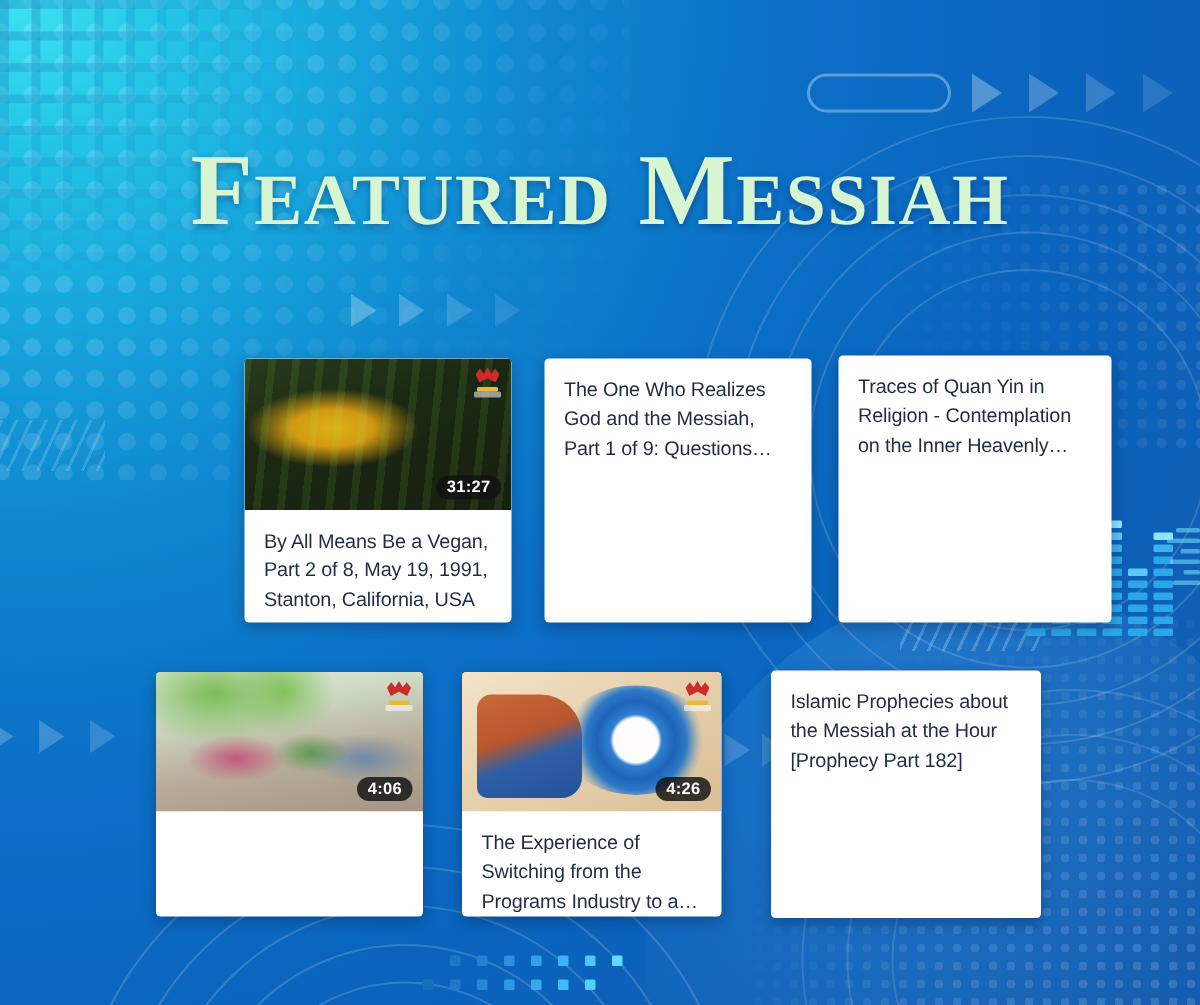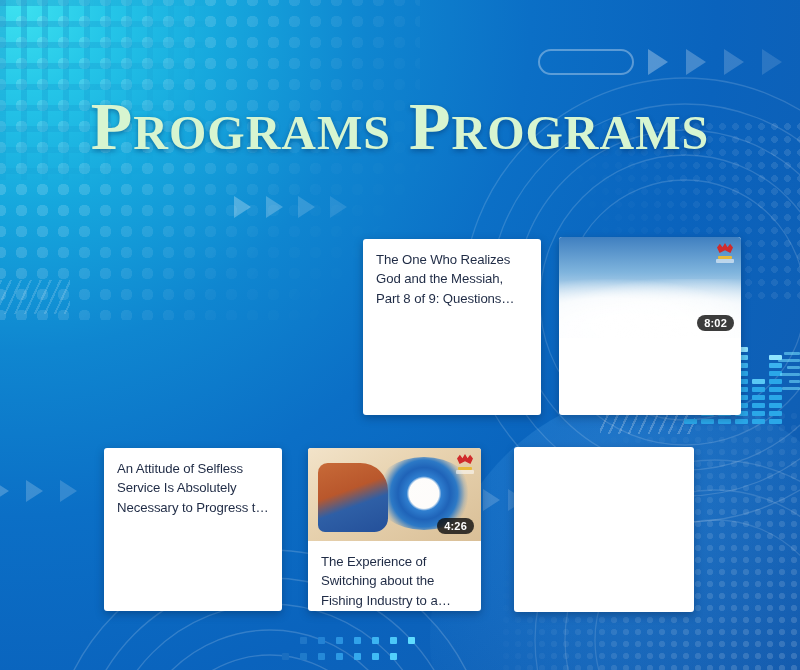--- a/index.html
+++ b/index.html
@@ -409,52 +409,65 @@
   <div class="tri" style="left:298px; top:196px; border-width:11px 0 11px 17px; border-color:transparent transparent transparent rgba(255,255,255,0.16);"></div>
   <div class="tri" style="left:330px; top:196px; border-width:11px 0 11px 17px; border-color:transparent transparent transparent rgba(255,255,255,0.11);"></div>
 
   <div class="tri" style="left:-8px; top:480px; border-width:11px 0 11px 17px; border-color:transparent transparent transparent rgba(255,255,255,0.22);"></div>
   <div class="tri" style="left:26px; top:480px; border-width:11px 0 11px 17px; border-color:transparent transparent transparent rgba(255,255,255,0.20);"></div>
   <div class="tri" style="left:60px; top:480px; border-width:11px 0 11px 17px; border-color:transparent transparent transparent rgba(255,255,255,0.17);"></div>
 
   <div class="tri" style="left:483px; top:489px; border-width:11px 0 11px 17px; border-color:transparent transparent transparent rgba(255,255,255,0.17);"></div>
   <div class="tri" style="left:508px; top:489px; border-width:11px 0 11px 17px; border-color:transparent transparent transparent rgba(255,255,255,0.14);"></div>
 
-  <h1 class="title">Programs Programs</h1>
-
-
-  <div class="card" style="left:363px; top:239px; width:178px; height:176px;">
-    <div class="card-title">The One Who Realizes God and the Messiah, Part 8 of 9: Questions…</div>
-  </div>
-
-  <div class="card" style="left:559px; top:237px; width:182px; height:178px;">
+  <h1 class="title">Featured Messiah</h1>
+
+  <div class="card" style="left:163px; top:239px; width:178px; height:176px;">
     <div class="thumb" style="height:101px;">
-      <div class="thumb-art art-sky"></div>
+      <div class="thumb-art art-bamboo"></div>
       <div class="logo-mark">
         <span class="bird"></span>
           <span class="base"></span>
           <span class="txt"></span>
       </div>
-      <div class="duration">8:02</div>
-    </div>
+      <div class="duration">31:27</div>
+    </div>
+    <div class="card-title">By All Means Be a Vegan, Part 2 of 8, May 19, 1991, Stanton, California, USA</div>
+  </div>
+
+  <div class="card" style="left:363px; top:239px; width:178px; height:176px;">
+    <div class="card-title">The One Who Realizes God and the Messiah, Part 1 of 9: Questions…</div>
+  </div>
+
+  <div class="card" style="left:559px; top:237px; width:182px; height:178px;">
+    <div class="card-title">Traces of Quan Yin in Religion - Contemplation on the Inner Heavenly…</div>
   </div>
 
   <div class="card" style="left:104px; top:448px; width:178px; height:163px;">
-    <div class="card-title">An Attitude of Selfless Service Is Absolutely Necessary to Progress t…</div>
+    <div class="thumb" style="height:93px;">
+      <div class="thumb-art art-water"></div>
+      <div class="logo-mark">
+        <span class="bird"></span>
+          <span class="base"></span>
+          <span class="txt"></span>
+      </div>
+      <div class="duration">4:06</div>
+    </div>
   </div>
 
   <div class="card" style="left:308px; top:448px; width:173px; height:163px;">
     <div class="thumb" style="height:93px;">
       <div class="thumb-art art-fish"></div>
       <div class="logo-mark">
         <span class="bird"></span>
           <span class="base"></span>
           <span class="txt"></span>
       </div>
       <div class="duration">4:26</div>
     </div>
-    <div class="card-title">The Experience of Switching about the Fishing Industry to a…</div>
+    <div class="card-title">The Experience of Switching from the Programs Industry to a…</div>
   </div>
 
   <div class="card" style="left:514px; top:447px; width:180px; height:165px;">
+    <div class="card-title">Islamic Prophecies about the Messiah at the Hour [Prophecy Part 182]</div>
   </div>
 
 </div>
 
 </body></html>

